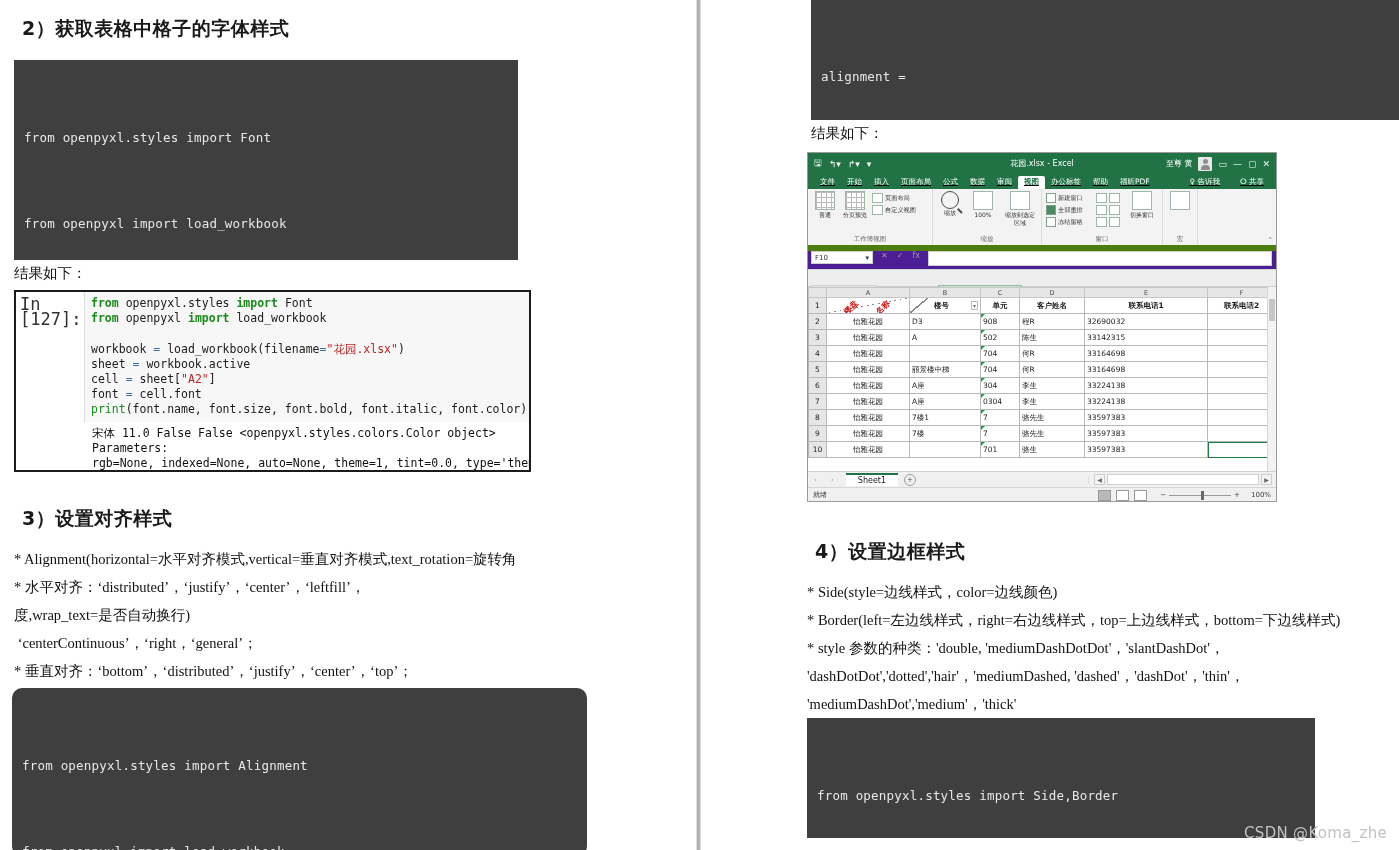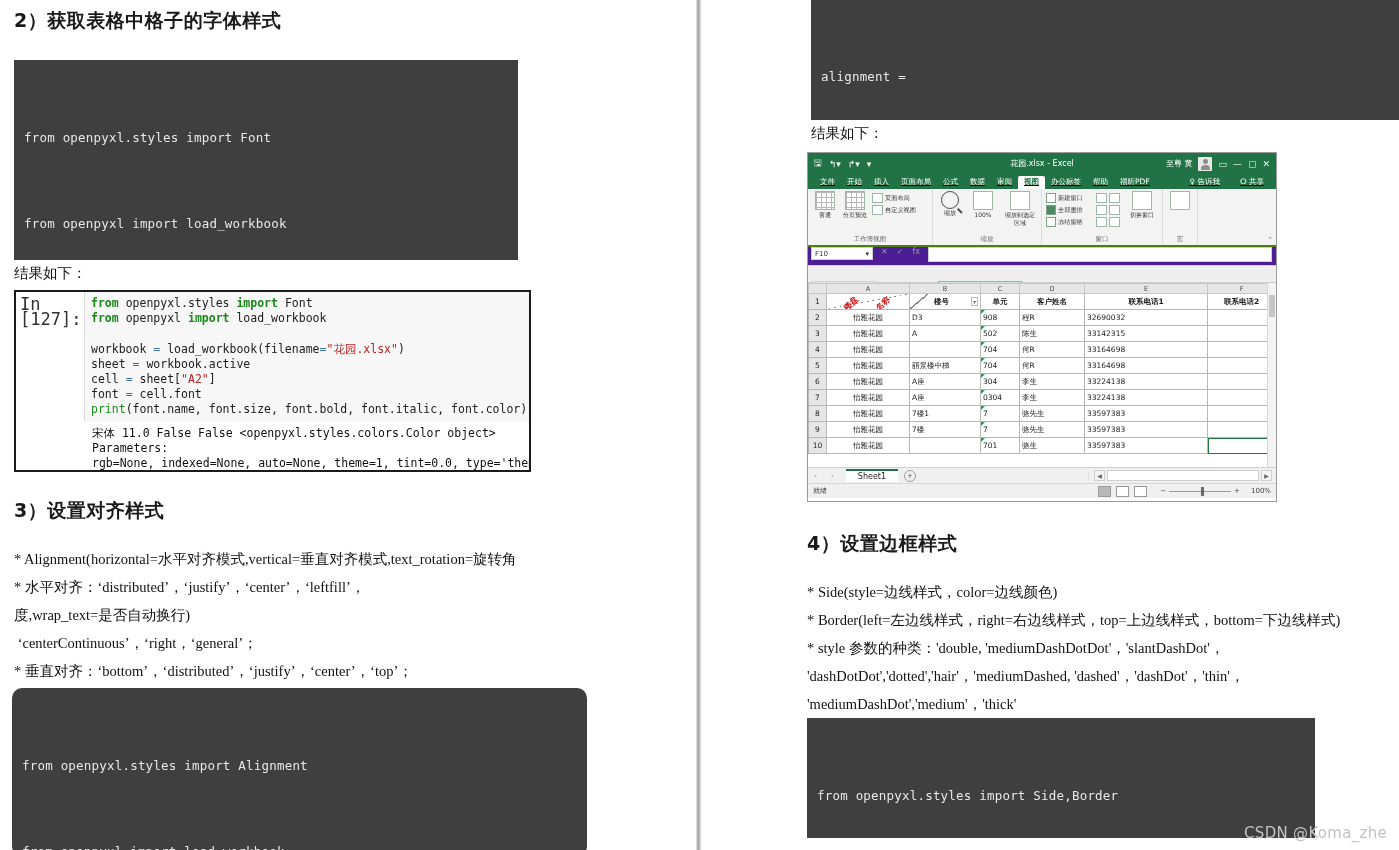--- a/index.html
+++ b/index.html
@@ -20,21 +20,21 @@
 
   .col{position:absolute;top:0;}
   .col-left{left:0;width:696px;}
   .col-right{left:703px;width:696px;}
 
   h2.section-title{
     font-family:"DejaVu Sans","Liberation Sans",sans-serif;
     font-weight:bold;
     font-size:19px;
     color:#1a1a1a;
-    margin:0;
+    margin:8px;
     letter-spacing:0.5px;
   }
 
   .para{
     font-family:"Liberation Serif",serif;
     font-size:14.5px;
     color:#111;
     line-height:28px;
     margin:0;
     white-space:pre-wrap;
@@ -137,21 +137,21 @@
     height:15px;background:#217346;display:flex;align-items:flex-end;
     padding-left:6px;gap:0px;text-decoration:underline;
   }
   .xl-tab{
     font-size:7.5px;color:#ffffff;padding:1px 6px 2px 6px;white-space:nowrap;
   }
   .xl-tab.active{background:#ffffff;color:#217346;font-weight:bold;border-radius:2px 2px 0 0;}
   .xl-tab-right{margin-left:auto;display:flex;gap:8px;padding-right:6px;}
 
   .xl-ribbon{
-    height:56px;background:#f3f3f3;border-bottom:2px solid #4d7c0f;
+    height:56px;background:#f3f3f3;border-bottom:6px solid #4d7c0f;
     display:flex;align-items:stretch;font-size:7px;color:#333;position:relative;
   }
   .rb-group{display:flex;flex-direction:column;justify-content:space-between;border-right:1px solid #dcdcdc;padding:2px 4px 0 4px;}
   .rb-body{display:flex;align-items:flex-start;gap:4px;flex:1;}
   .rb-label{text-align:center;font-size:6.5px;color:#666;padding-bottom:1px;}
   .rb-item{display:flex;flex-direction:column;align-items:center;width:26px;font-size:6px;line-height:7.5px;text-align:center;}
   .rb-ico{width:18px;height:17px;border:1px solid #9fb7a6;background:#fff;margin-bottom:1px;}
   .rb-ico.grid{background:
       repeating-linear-gradient(to right,#b9b9b9 0 1px,transparent 1px 5px),
       repeating-linear-gradient(to bottom,#b9b9b9 0 1px,transparent 1px 5px),#fff;}

